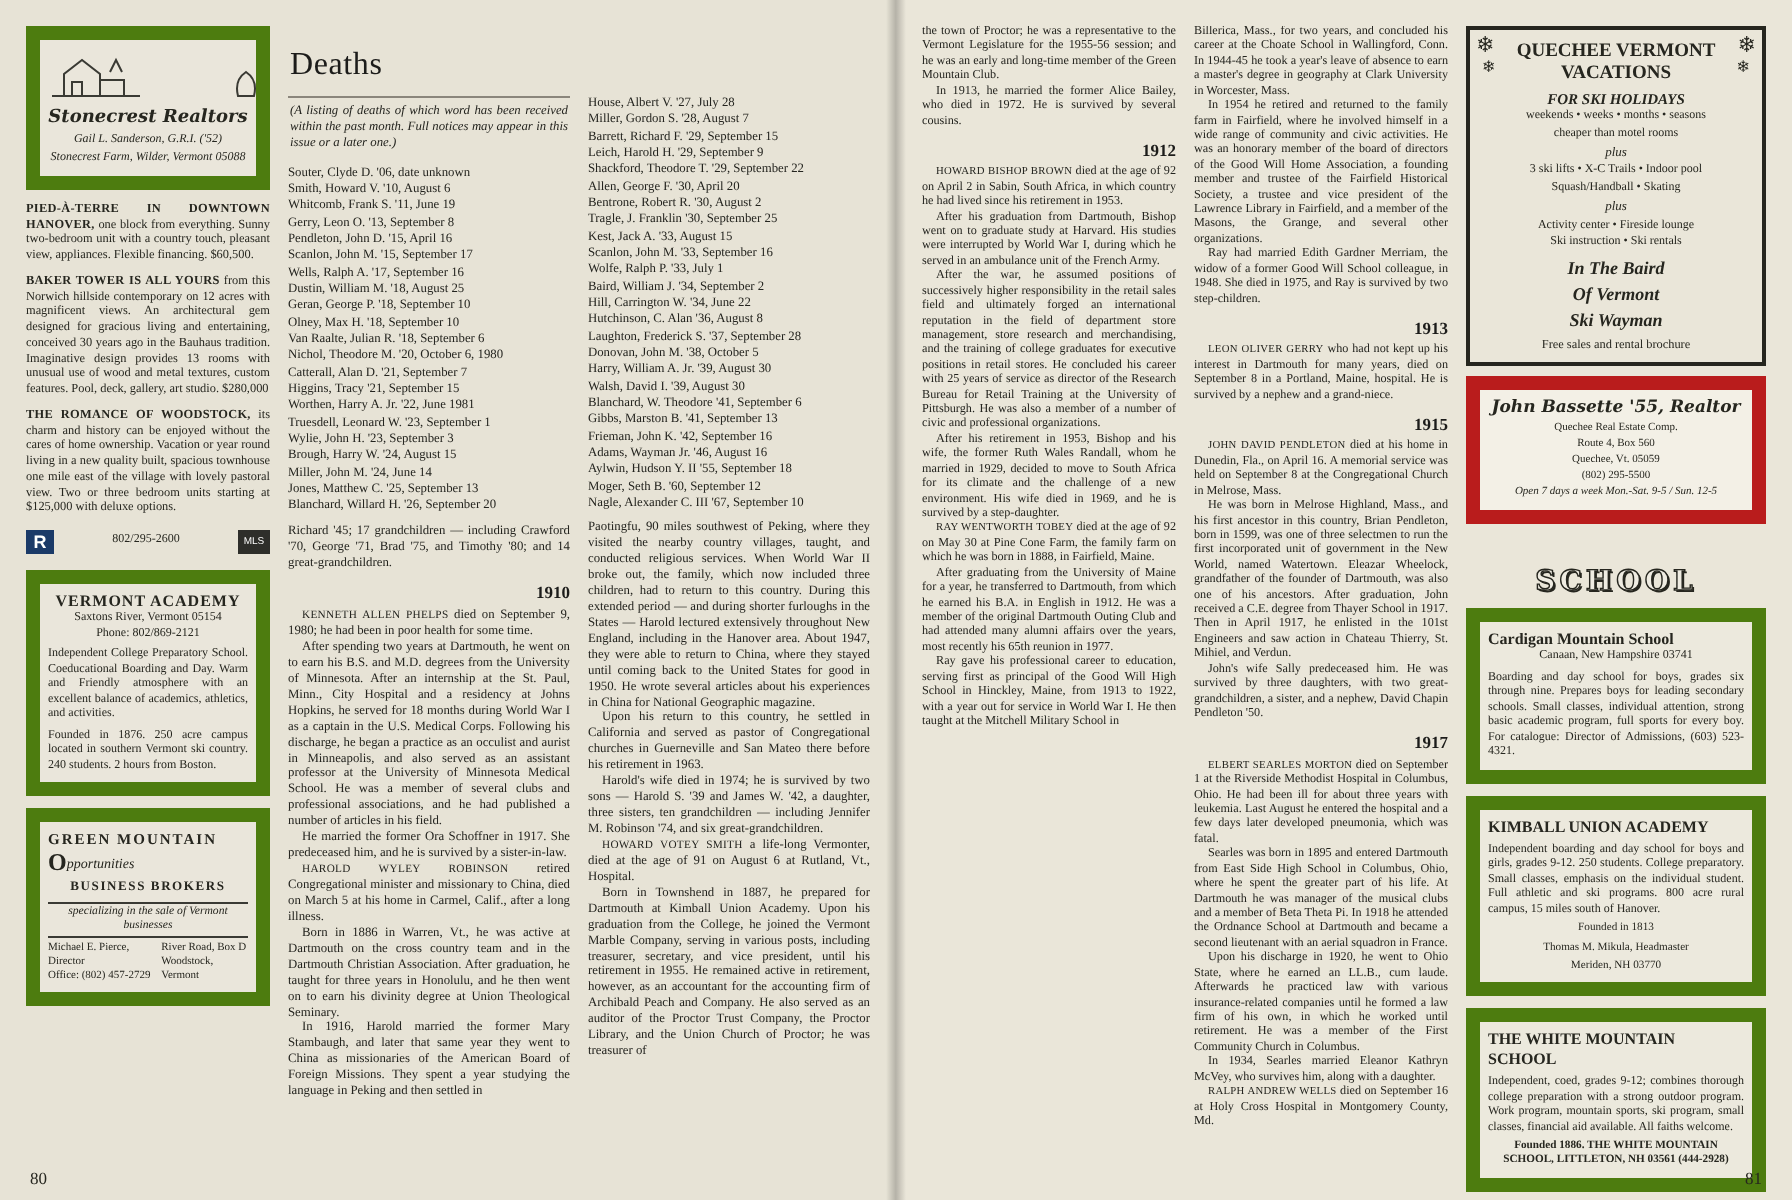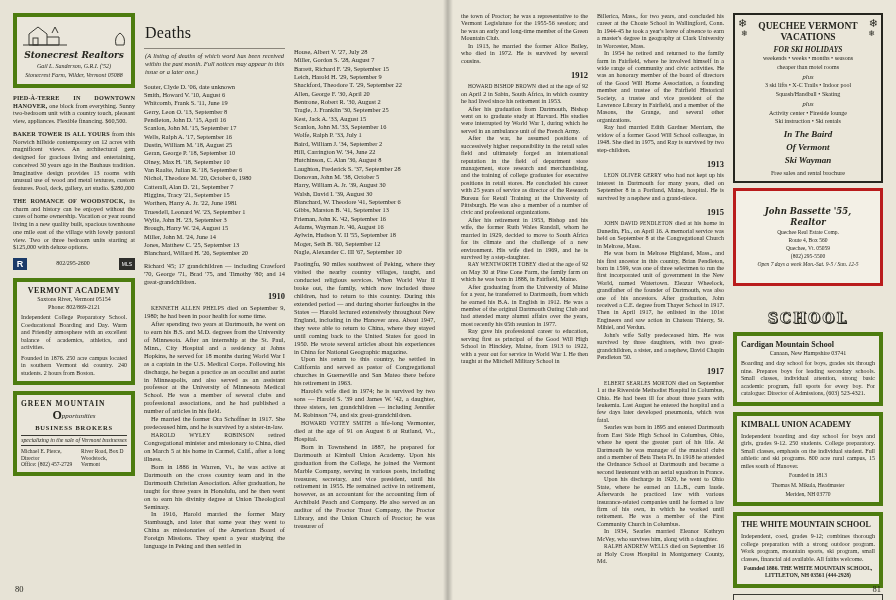--- a/index.html
+++ b/index.html
@@ -22,62 +22,62 @@
   .para.cont{text-indent:0;}
   .year-head{text-align:right;font-weight:bold;font-size:8.5px;margin:5px 0 3px;color:#1c1c1a;}
   .obit-name{text-transform:uppercase;font-size:88%;letter-spacing:.15px;}
   .notice{font-style:italic;border-top:1px solid #8b867c;padding:3px 1px 4px;margin-bottom:3px;}
   .dlist{margin-bottom:4px;}
   .death-line{white-space:nowrap;overflow:hidden;font-size:6.4px;line-height:1.3;}
 
   
   .ads{flex:0 0 122px;width:122px;font-size:6px;line-height:1.25;color:#26261f;display:flex;flex-direction:column;}
   .ads-right{flex:0 0 150px;width:150px;}
-  .ad-box{border:4px solid #4d7c0f;padding:4px;margin-bottom:6px;background:rgba(255,255,255,.12);}
+  .ad-box{border:7px solid #4d7c0f;padding:4px;margin-bottom:6px;background:rgba(255,255,255,.12);}
   .ad-para{text-indent:0;text-align:justify;margin-bottom:5px;font-size:6.2px;}
   .ad-para .obit-name{font-weight:bold;text-transform:none;font-size:100%;}
   .center{text-align:center;}
   .italic{font-style:italic;}
   .bold{font-weight:bold;}
 
   .script-name{font-style:italic;font-weight:bold;font-size:9px;text-align:center;font-family:"DejaVu Serif",serif;}
   .st-lines{font-style:italic;text-align:center;font-size:6px;margin-top:2px;}
   .logo-row{display:flex;align-items:center;justify-content:space-between;margin:2px 0 8px;}
   .r-logo{display:inline-block;width:14px;height:12px;background:#1b3a68;color:#fff;font-weight:bold;
     font-size:9px;text-align:center;line-height:12px;font-family:"Liberation Sans",sans-serif;}
   .mls-logo{display:inline-block;width:16px;height:12px;background:#2e2e2a;color:#fff;font-size:5px;
     text-align:center;line-height:12px;font-family:"Liberation Sans",sans-serif;}
   .phone-sm{font-size:6px;}
 
   .va-title{font-weight:bold;font-size:8px;text-align:center;letter-spacing:.5px;}
   .ad-body{font-size:6px;text-align:justify;margin-top:3px;}
 
   .gm-line1{font-weight:bold;font-size:7.5px;letter-spacing:1px;text-align:left;}
-  .gm-line2{text-align:center;font-style:italic;font-size:7px;}
+  .gm-line2{font-style:italic;font-size:7px;}
   .big-o{font-size:12px;font-weight:bold;font-style:normal;vertical-align:-1px;}
   .gm-sub{text-align:center;font-weight:bold;font-size:6.5px;letter-spacing:.8px;margin-top:1px;}
   .gm-tag{text-align:center;font-style:italic;font-size:5.8px;margin:2px 0;border-top:1px solid #3a3a34;border-bottom:1px solid #3a3a34;padding:1px 0;}
   .gm-contacts{display:flex;justify-content:space-between;font-size:5.5px;}
 
   .q-box{border:2px solid #26261f;padding:5px 4px;margin-bottom:5px;position:relative;text-align:center;}
   .snow{position:absolute;top:2px;font-size:11px;color:#26261f;}
   .snow.l{left:3px;} .snow.r{right:3px;}
   .snow2{position:absolute;top:14px;font-size:8px;color:#26261f;}
   .snow2.l{left:6px;} .snow2.r{right:6px;}
   .q-title{font-weight:bold;font-size:9.5px;line-height:1.1;margin-top:1px;}
   .q-sub{font-style:italic;font-weight:bold;font-size:7.5px;margin-top:2px;}
   .q-line{font-size:6px;margin-top:1px;}
   .q-plus{font-style:italic;font-size:6.5px;margin-top:2px;}
   .q-heart{font-style:italic;font-weight:bold;font-size:9px;line-height:1.15;margin-top:3px;}
   .q-broch{font-size:6.2px;margin-top:3px;}
-  .bassette{border:3px solid #b91c1c;padding:15px;margin-bottom:23px;text-align:center;background:#f3f0e6;}
+  .bassette{border:7px solid #b91c1c;padding:4px;margin-bottom:5px;text-align:center;background:#f3f0e6;}
   .bassette .script-name{font-size:8.5px;}
   .b-lines{font-size:5.5px;margin-top:1px;line-height:1.3;}
 
-  .dir-head{text-align:center;margin:2px 0 6px;font-family:"DejaVu Serif",serif;font-weight:bold;
+  .dir-head{text-align:center;margin:17px 0 6px;font-family:"DejaVu Serif",serif;font-weight:bold;
     letter-spacing:2px;font-size:14px;color:#efece2;-webkit-text-stroke:.7px #26261f;line-height:1.05;
     text-shadow:1px 1px 0 #26261f;}
   .school-name{font-weight:bold;font-size:8px;}
   .school-loc{text-align:center;font-size:6px;margin-bottom:2px;}
   .school-foot{text-align:center;font-size:5.6px;margin-top:2px;line-height:1.3;}
 
   .adv-box{border:1px solid #3a3a34;padding:3px;text-align:center;font-size:6px;line-height:1.35;letter-spacing:.3px;}
 
   .pagenum{position:absolute;bottom:6px;font-size:8.5px;color:#26261f;}
   .page-left .pagenum{left:15px;}

